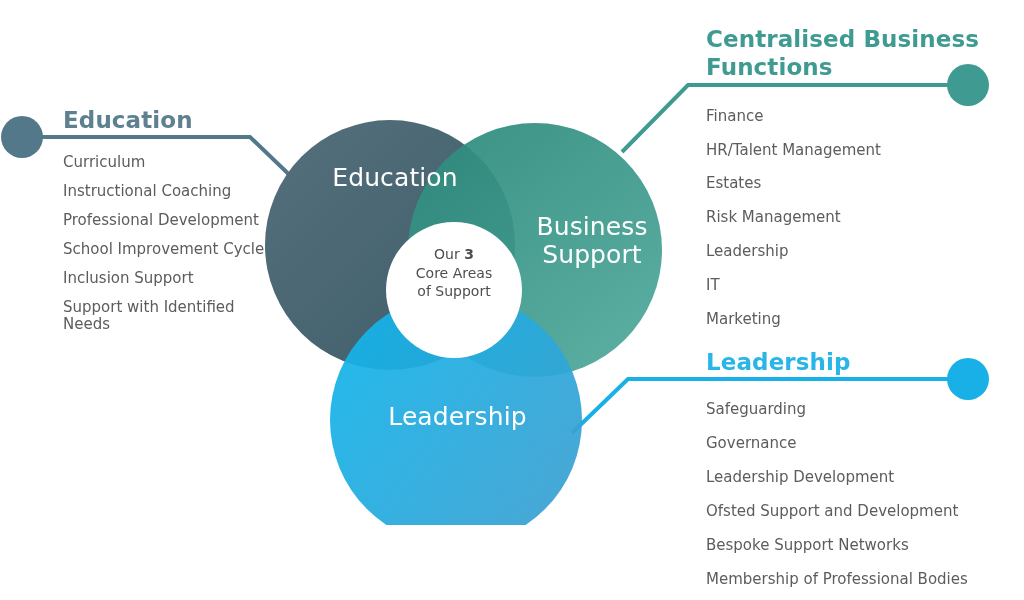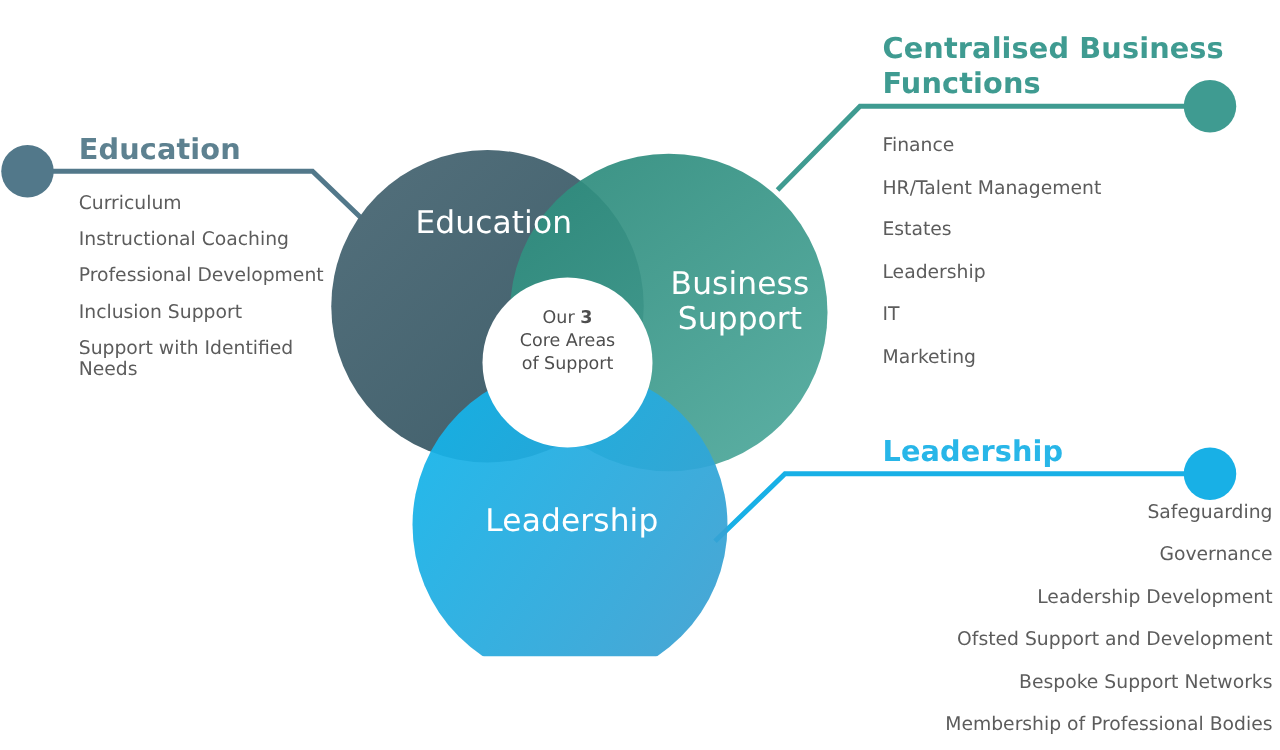--- a/index.html
+++ b/index.html
@@ -129,21 +129,21 @@
   #panel-business li { margin-bottom: 17px; }
 
   
   #panel-leadership {
     left: 706px;
     top: 348px;
     width: 312px;
   }
   #panel-leadership h2 { color: #28b6e8; }
   #panel-leadership ul { margin-top: 25px; }
-  #panel-leadership li { margin-bottom: 17px; text-align: right; }
+  #panel-leadership li { margin-bottom: 17px; }
 </style>
 </head>
 <body>
 
 <div id="stage">
 
   <svg id="connectors" viewBox="0 0 1024 600" width="1024" height="600">
 
     <path d="M 22 137 L 250 137 L 300 185" fill="none" stroke="#52788a" stroke-width="4" stroke-linecap="butt" stroke-linejoin="miter"></path>
     <circle cx="22" cy="137" r="21" fill="#52788a"></circle>
@@ -192,31 +192,33 @@
     <div>Core Areas</div>
     <div>of Support</div>
   </div>
 
   <div class="panel" id="panel-education">
     <h2>Education</h2>
     <ul>
       <li>Curriculum</li>
       <li>Instructional Coaching</li>
       <li>Professional Development</li>
+      <li>School Improvement Cycle</li>
       <li>Inclusion Support</li>
       <li>Support with Identified Needs</li>
     </ul>
   </div>
 
   <div class="panel" id="panel-business">
     <h2>Centralised Business Functions</h2>
     <ul>
       <li>Finance</li>
       <li>HR/Talent Management</li>
       <li>Estates</li>
+      <li>Risk Management</li>
       <li>Leadership</li>
       <li>IT</li>
       <li>Marketing</li>
     </ul>
   </div>
 
   <div class="panel" id="panel-leadership">
     <h2>Leadership</h2>
     <ul>
       <li>Safeguarding</li>

